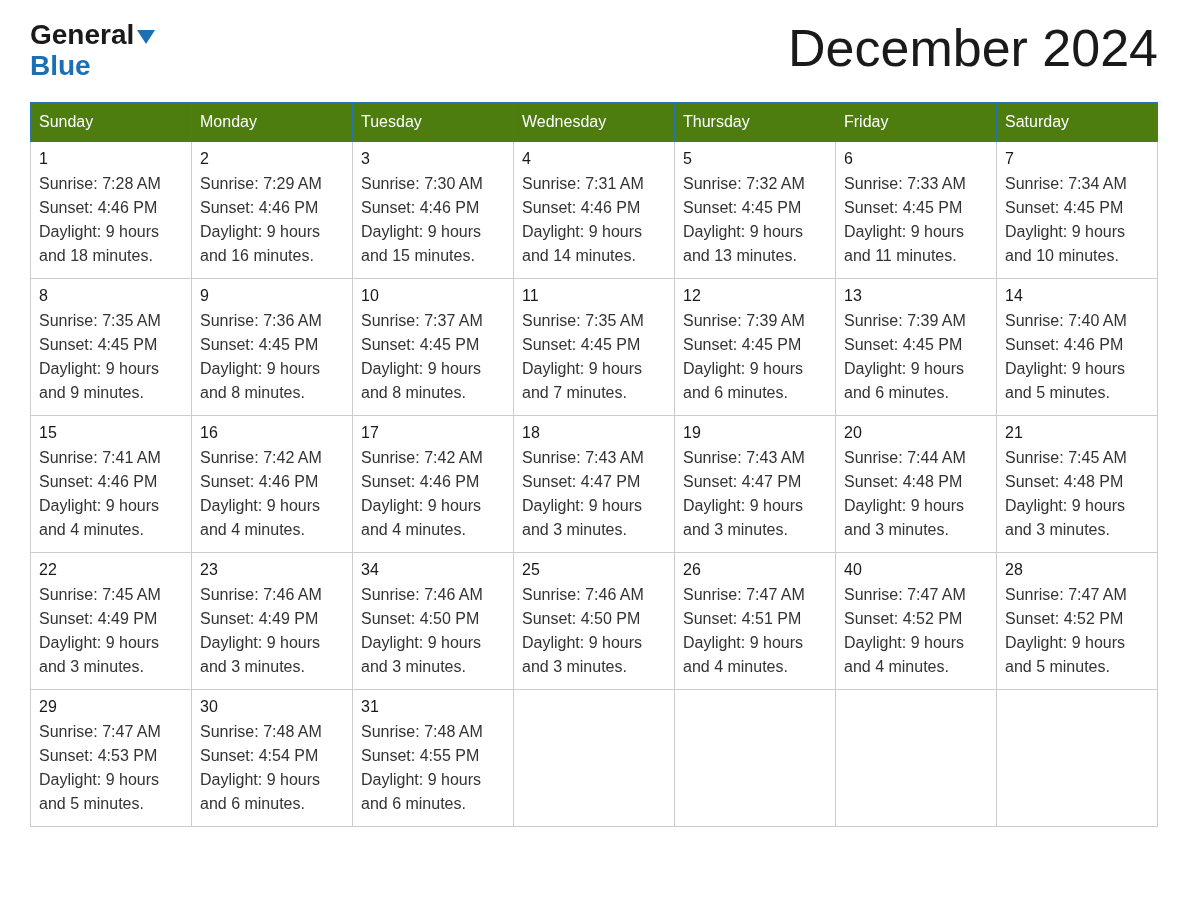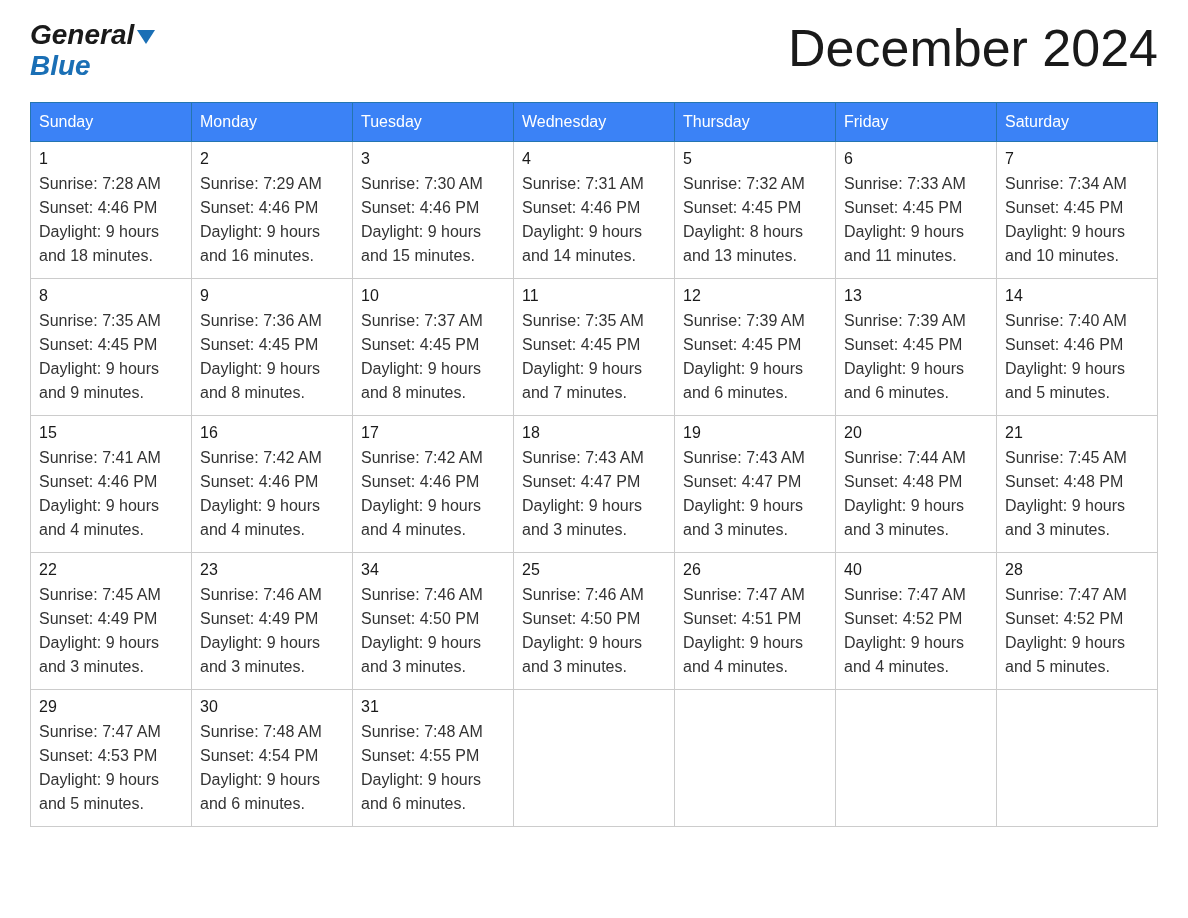--- a/index.html
+++ b/index.html
@@ -19,21 +19,20 @@
     .logo {
       display: flex;
       flex-direction: column;
       align-items: flex-start;
     }
     .logo-text {
       font-size: 28px;
       font-weight: bold;
       color: #1a1a1a;
       line-height: 1.1;
-      font-style: italic;
     }
     .logo-text .general { color: #1a1a1a; }
     .logo-line {
       display: flex;
       align-items: center;
     }
     .title-area {
       text-align: center;
     }
     .month-title {
@@ -45,21 +44,21 @@
     .location {
       font-size: 22px;
       color: #555;
       margin-top: 4px;
     }
     table {
       width: 100%;
       border-collapse: collapse;
     }
     th {
-      background-color: #3b82f6;
+      background-color: #4d7c0f;
       color: #fff;
       padding: 10px 8px;
       text-align: left;
       font-size: 16px;
       font-weight: normal;
       border: 1px solid #2475b0;
     }
     td {
       vertical-align: top;
       padding: 8px 8px 10px 8px;
@@ -150,21 +149,21 @@
           <span>Sunrise: 7:31 AM</span><br>
           <span>Sunset: 4:46 PM</span><br>
           <span>Daylight: 9 hours and 14 minutes.</span>
         </div>
       </td>
         <td>
         <span class="day-num">5</span>
         <div class="day-info">
           <span>Sunrise: 7:32 AM</span><br>
           <span>Sunset: 4:45 PM</span><br>
-          <span>Daylight: 8 hours and 13 minutes.</span>
+          <span>Daylight: 9 hours and 13 minutes.</span>
         </div>
       </td>
         <td>
         <span class="day-num">6</span>
         <div class="day-info">
           <span>Sunrise: 7:33 AM</span><br>
           <span>Sunset: 4:45 PM</span><br>
           <span>Daylight: 9 hours and 11 minutes.</span>
         </div>
       </td>

